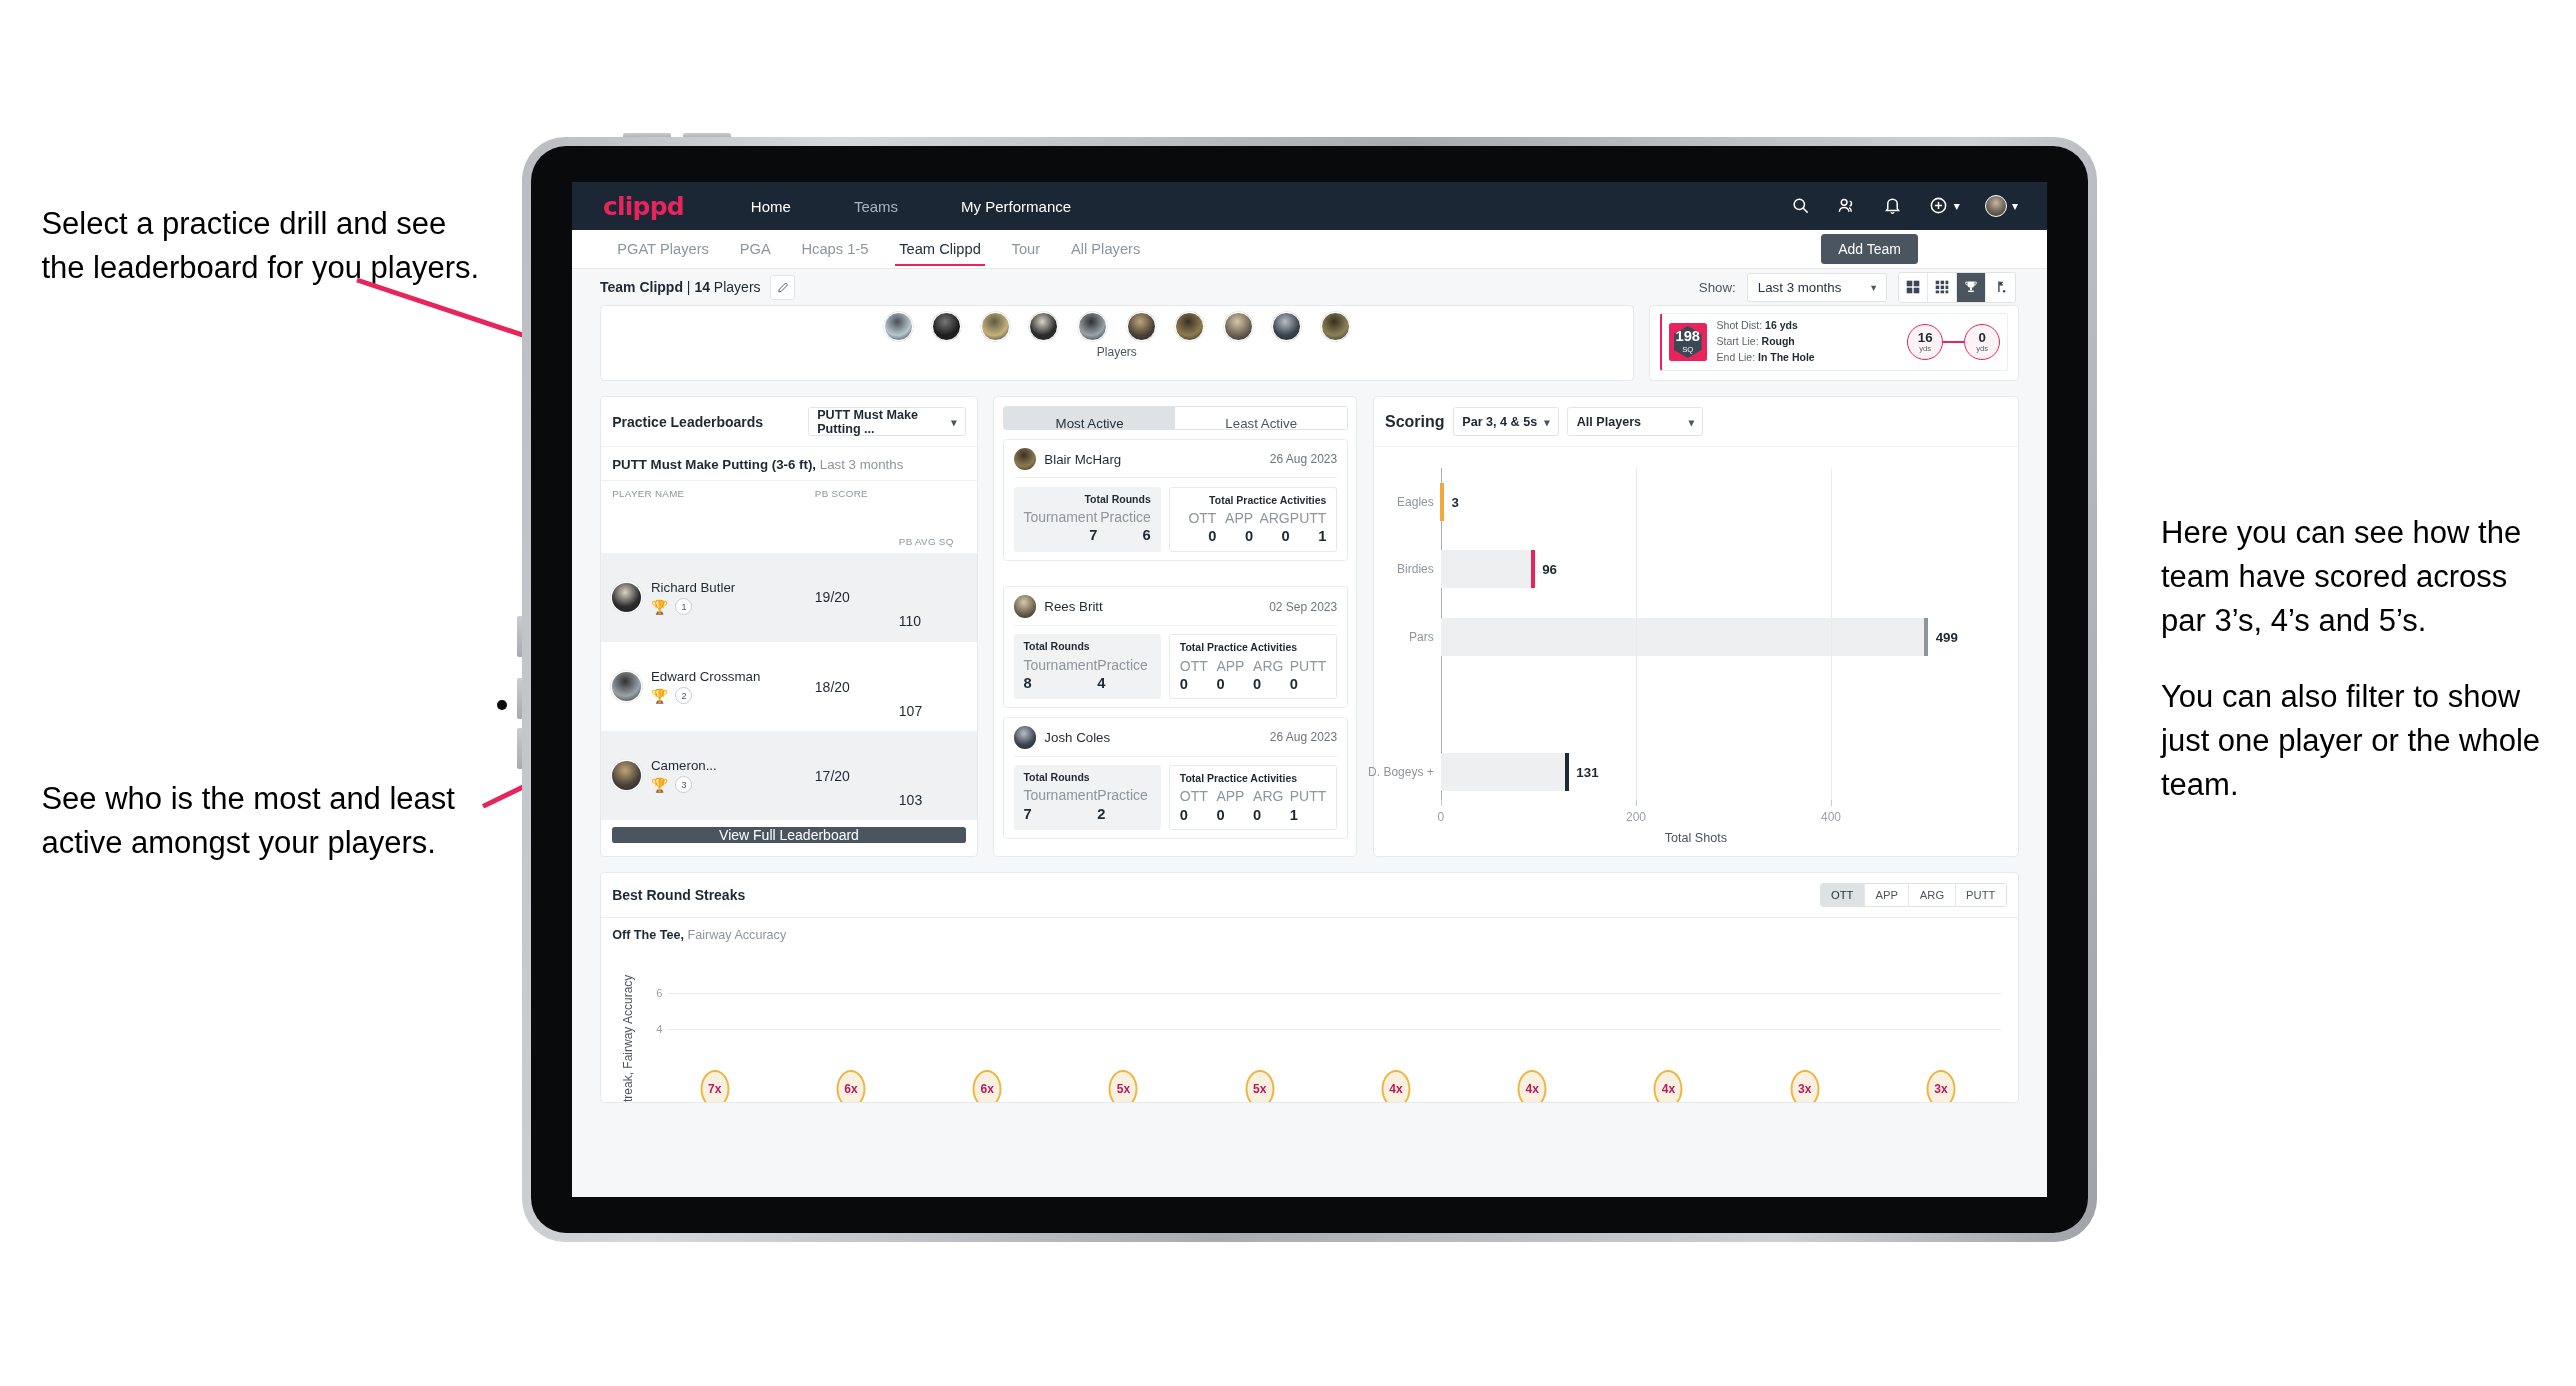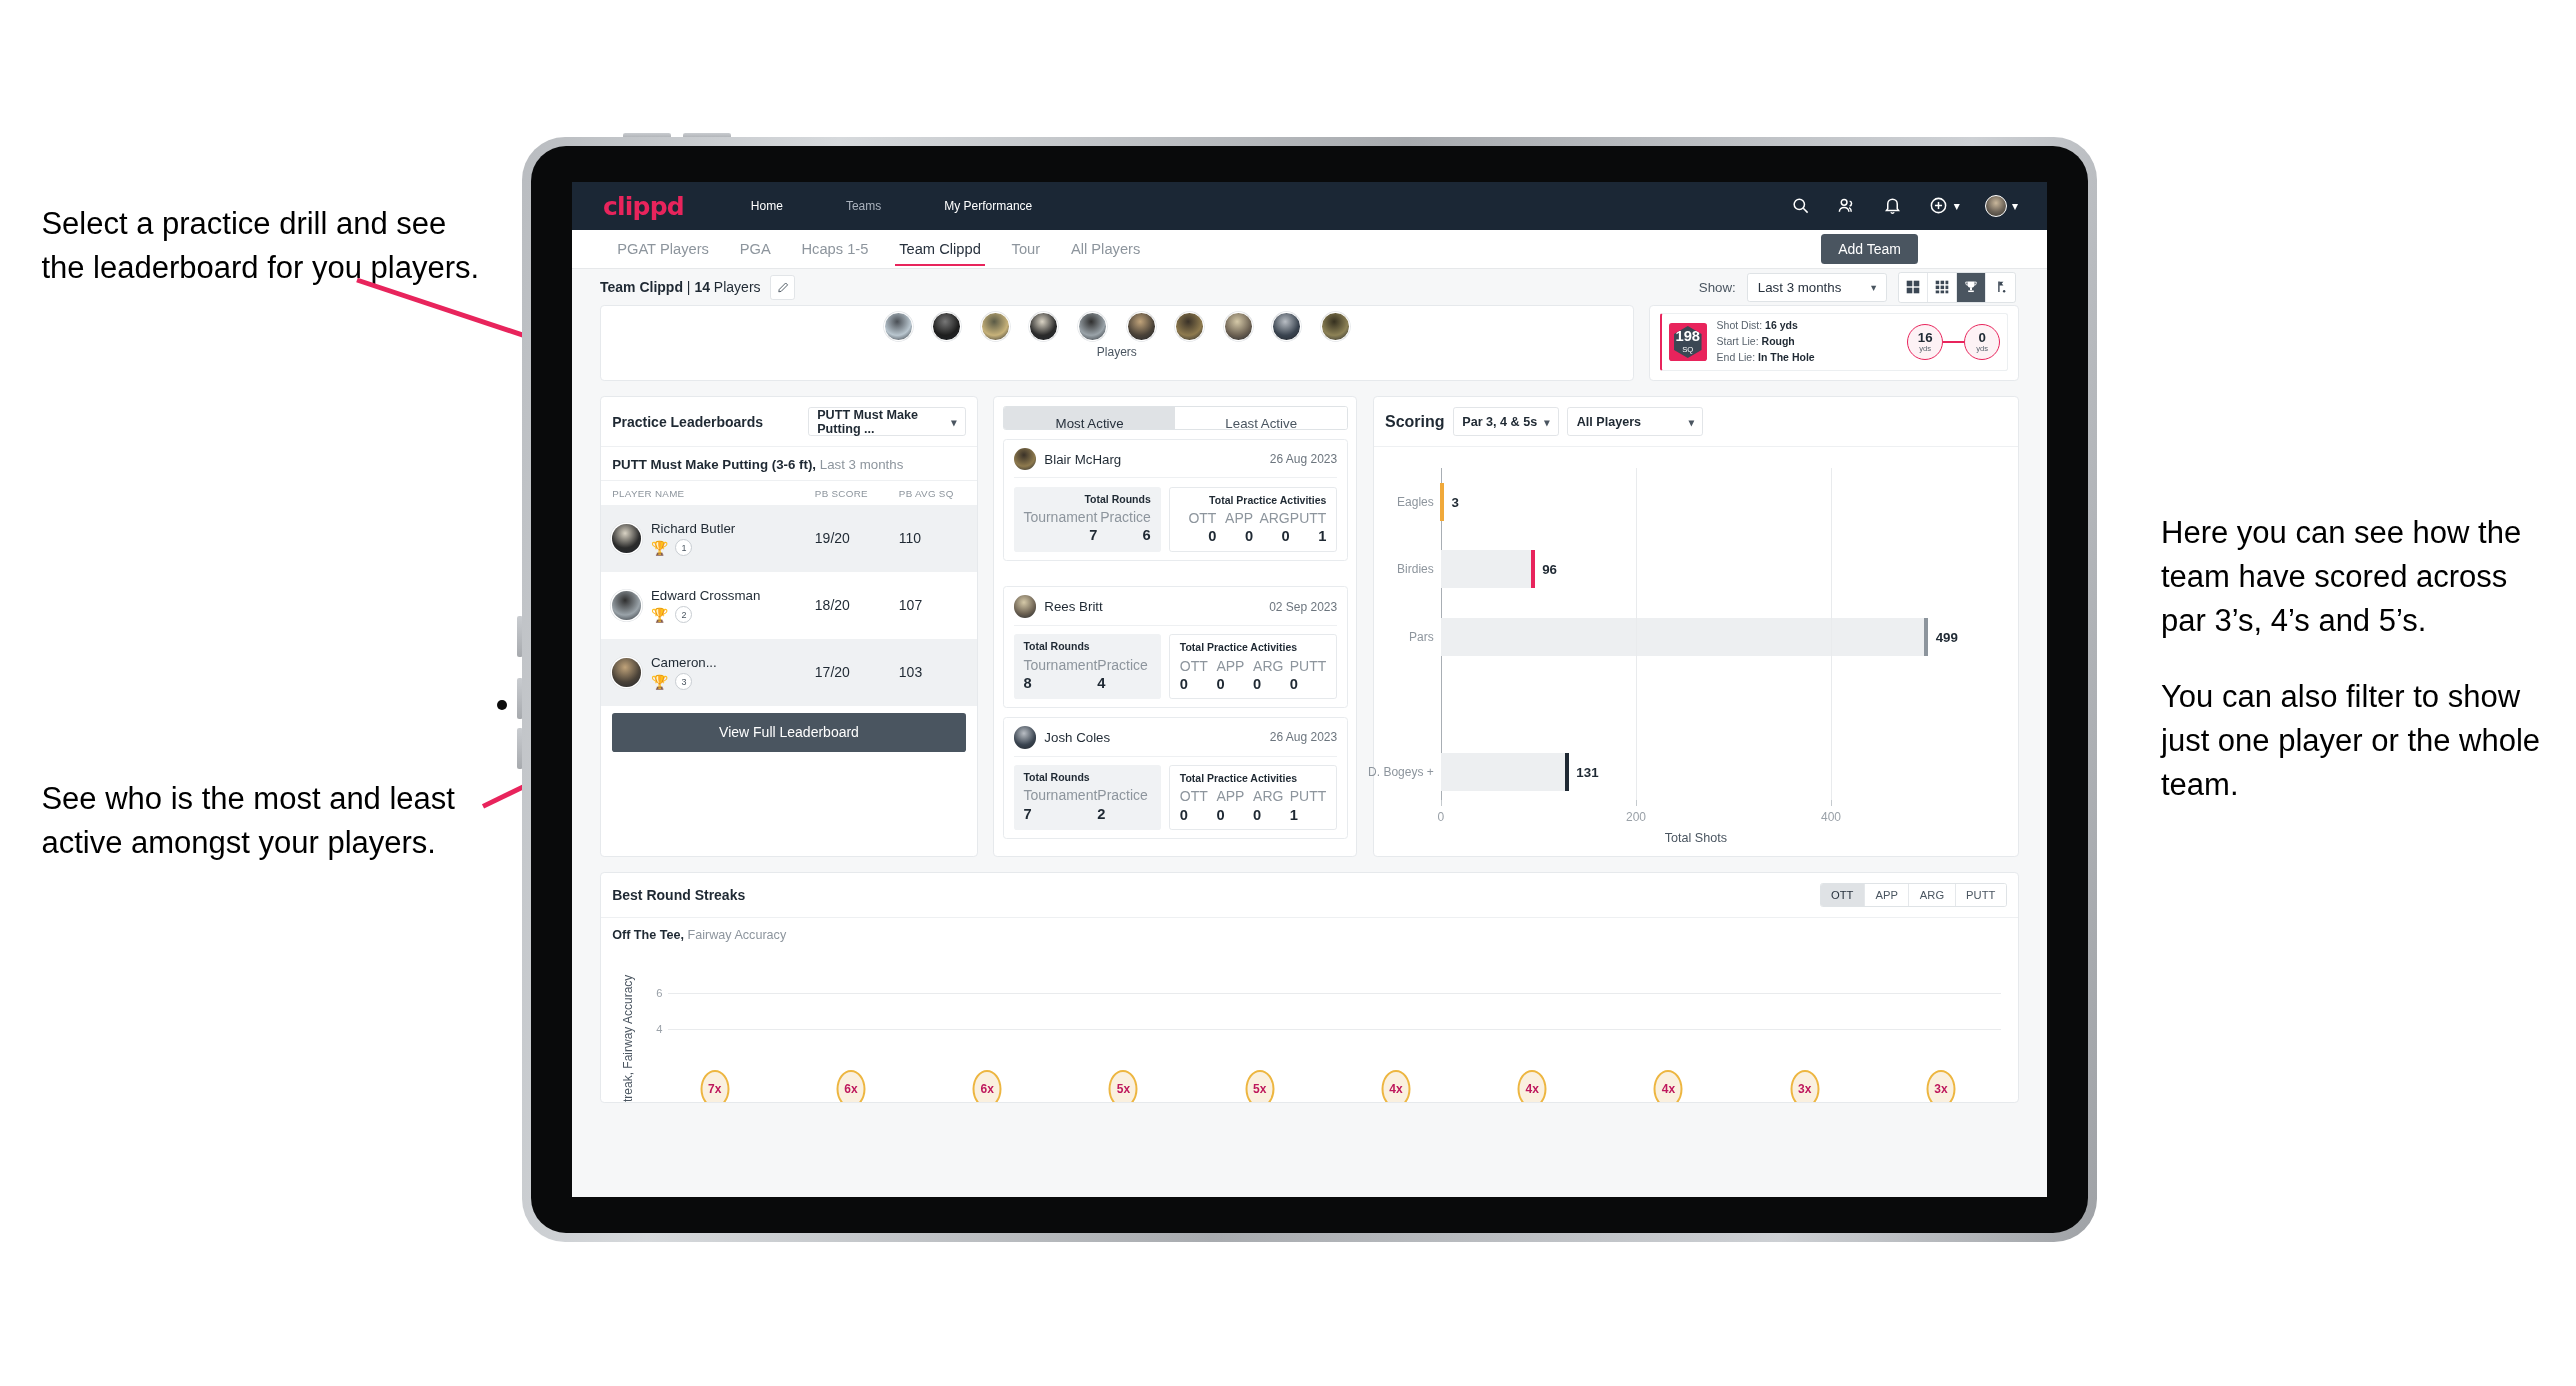--- a/index.html
+++ b/index.html
@@ -66,21 +66,21 @@
   }
   #brand-logo {
     color: #e8245c;
     font-size: 25px;
     font-weight: 700;
     letter-spacing: -0.8px;
     font-family: "DejaVu Sans", sans-serif;
     margin-right: 28px;
   }
   .hdr-nav { display: flex; align-items: center; gap: 24px; }
-  .hdr-nav-item { color: #ffffff; font-size: 12px; padding-left: 39px; }
+  .hdr-nav-item { color: #ffffff; font-size: 15px; padding-left: 39px; }
   .hdr-nav-item.dim { color: #aab2bd; }
   #hdr-right { margin-left: auto; display: flex; align-items: center; gap: 25px; }
   .hdr-icon { width: 21px; height: 21px; display:flex; align-items:center; justify-content:center; }
   .hdr-icon svg { width: 19px; height: 19px; stroke: #fff; fill: none; stroke-width: 1.9; }
   .with-caret { display: flex; align-items: center; gap: 4.9px; }
   .caret { color:#fff; font-size: 12px; line-height: 1; }
   .avatar-hdr {
     width: 22.4px; height: 22.4px; border-radius: 50%;
     background: radial-gradient(circle at 50% 35%, #c9b79b, #6b6257 55%, #3a3832);
     border: 1.4px solid #fff;
@@ -179,21 +179,21 @@
   #drill-select {
     margin-left:auto; width: 158px; height: 29px; border:0.7px solid #e2e5e8; border-radius:2.8px;
     display:flex; align-items:center; justify-content:space-between; padding:0 8.4px;
     font-size: 12.6px; font-weight:700; color:#1f2933;
   }
   #lb-sub { padding: 9.8px 11.2px 8.4px; font-size:13.3px; color:#8d959d; border-bottom:0.7px solid #eef0f2;}
   #lb-sub b { color:#1f2933; font-weight:700; }
   #lb-colhdr { display:flex; padding: 7px 11.2px 5.6px; font-size:9.8px; color:#8d959d; letter-spacing:0.3px; }
   .c-name { flex: 1 1 auto; }
   .c-score { width: 84px; text-align:left; }
-  .c-sq { width: 67px; text-align:left; }
+  .c-sq { width: 67px; text-align:left;margin-top:48px; }
   .lb-row { display:flex; align-items:center; padding: 12.6px 11.2px; min-height: 67px; }
   .lb-row.zebra { background:#eff1f3; }
   .lb-av { width: 29px; height:29px; border-radius:50%; flex:none; box-shadow:0 0 0 1.4px #fff, 0 0 0 2.1px #dfe2e5; margin-right: 9.8px; }
   .lb-nameblk { flex: 1 1 auto; }
   .lb-name { font-size: 13.3px; color:#1f2933; }
   .lb-rankrow { display:flex; align-items:center; gap:7px; margin-top: 3.5px; }
   .trophy { font-size: 14px; line-height:1; }
   .rank-pill {
     width: 17px; height:17px; border-radius:50%; border:0.7px solid #c8cdd2;
     display:flex; align-items:center; justify-content:center; font-size: 9px; color:#4a5560; background:#fff;

